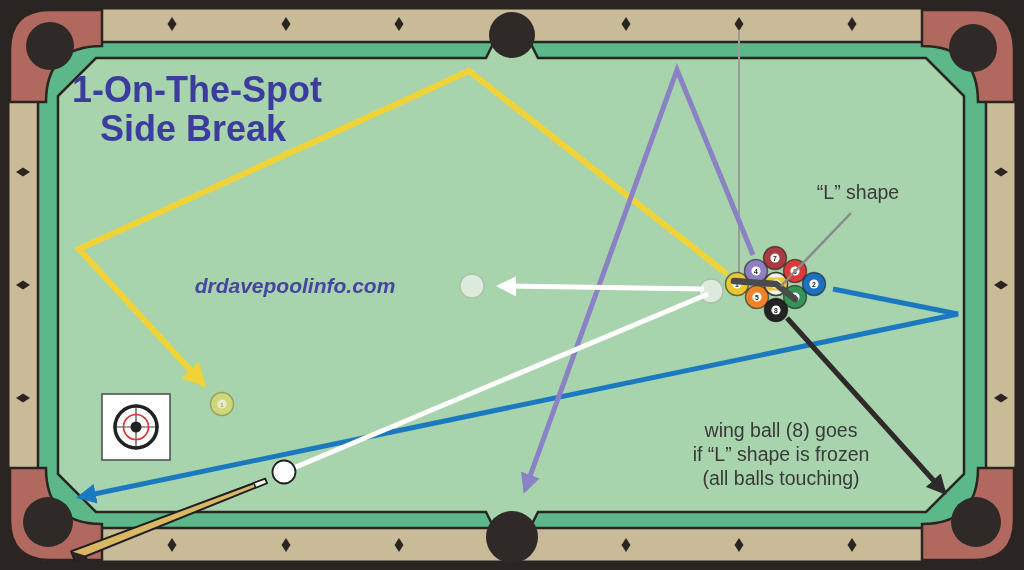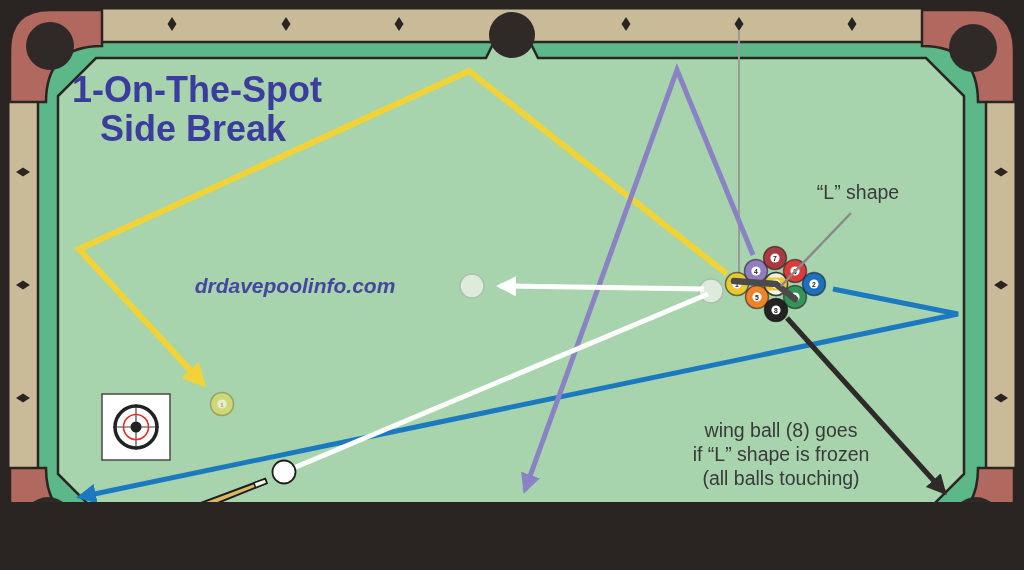--- a/index.html
+++ b/index.html
@@ -1,16 +1,16 @@
 <!DOCTYPE html>
 <html><head>
 <meta charset="utf-8">
 <style>
   html,body{margin:0;padding:0;background:#2a2522;}
-  .stage{width:1024px;height:502px;position:relative;font-family:"Liberation Sans",sans-serif;}
+  .stage{width:1024px;height:570px;position:relative;font-family:"Liberation Sans",sans-serif;}
   svg{display:block;}
   text{font-family:"Liberation Sans","DejaVu Sans",sans-serif;}
   .title-text{font-weight:bold;font-size:36px;}
   .watermark-text{font-weight:bold;font-style:italic;font-size:21px;}
   .note-text{font-size:19.5px;}
   .ball-num{font-size:6.8px;font-weight:bold;text-anchor:middle;}
 </style>
 </head>
 <body>
 

